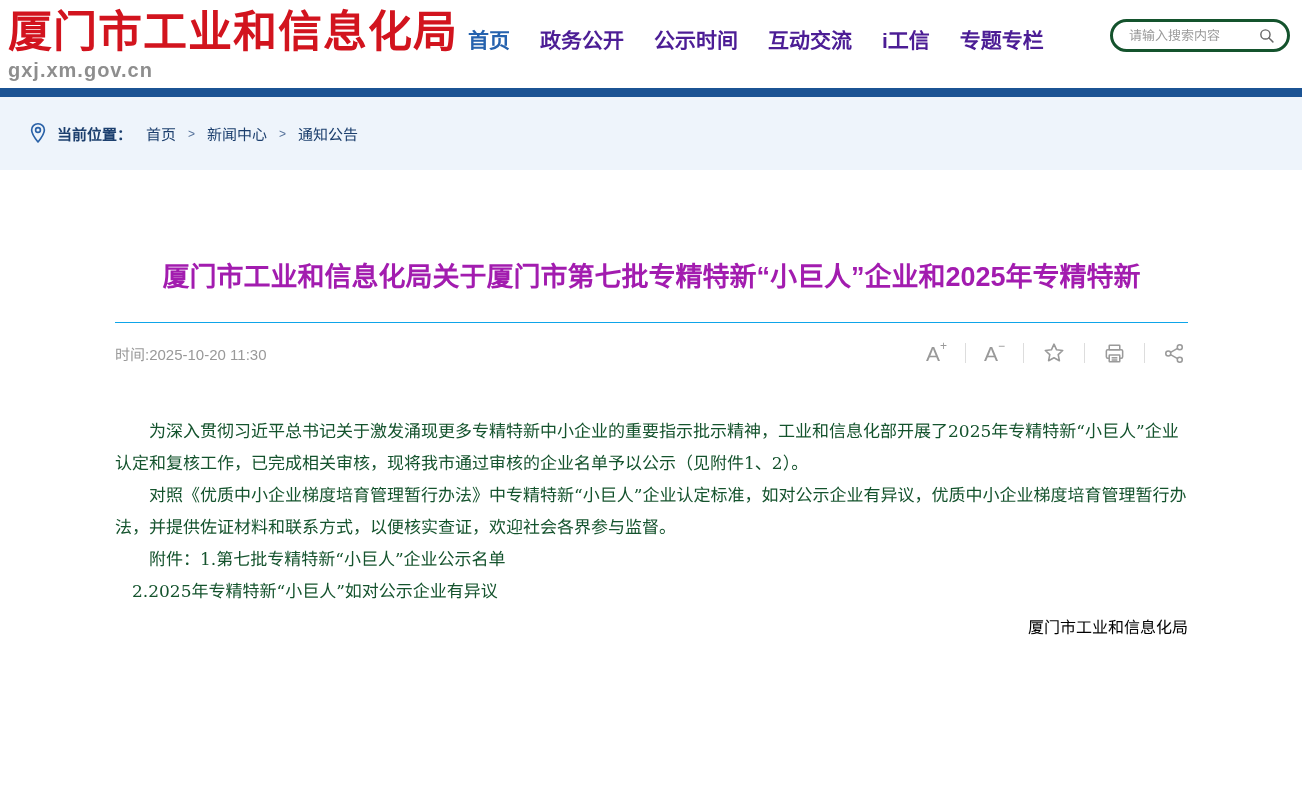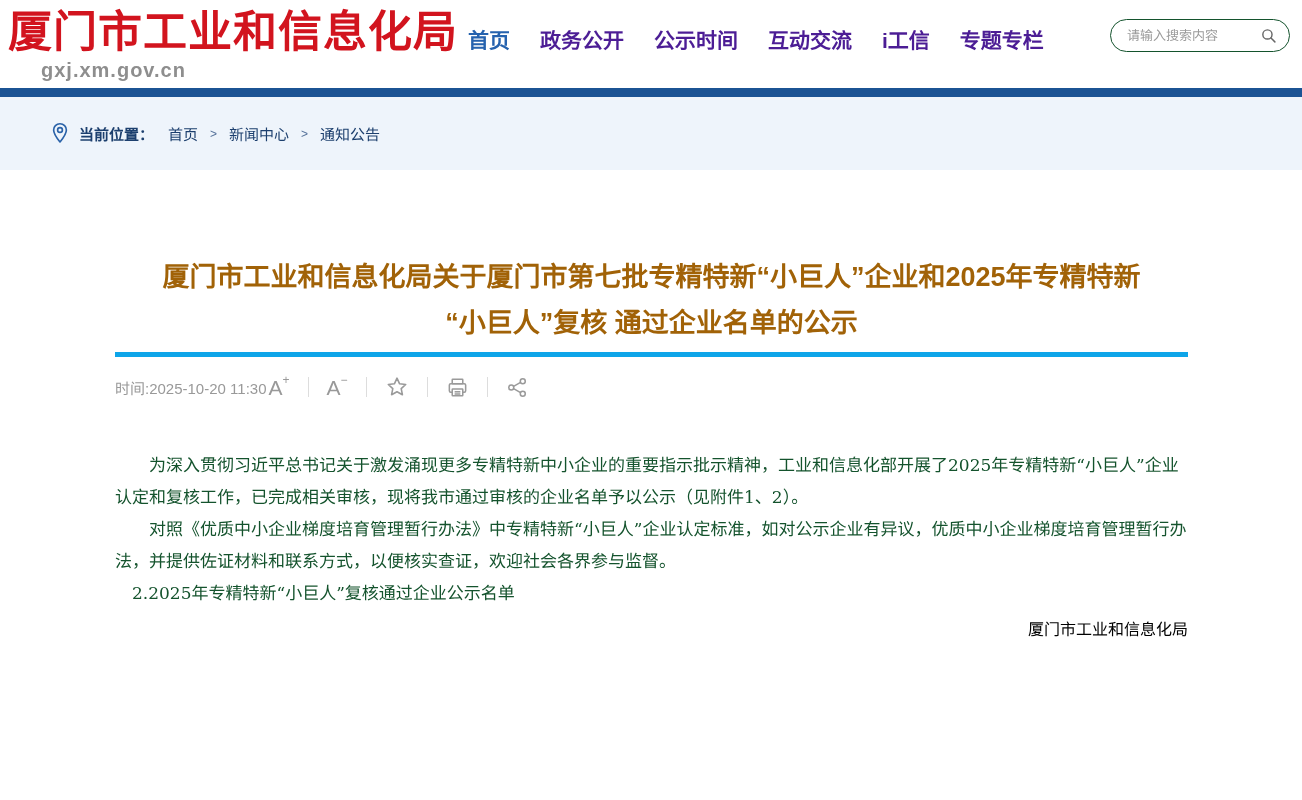--- a/index.html
+++ b/index.html
@@ -30,21 +30,20 @@
     color: #d2141e;
     letter-spacing: 1px;
     white-space: nowrap;
   }
   .logo-domain {
     font-weight: bold;
     font-size: 20px;
     color: #8e8e8e;
     letter-spacing: 1px;
     margin-top: 2px;
-    margin-left: 33px;
   }
   .main-nav {
     display: flex;
     align-items: center;
     gap: 30px;
     margin-left: 10px;
     margin-top: -10px;
   }
   .nav-item {
     font-size: 21px;
@@ -55,21 +54,21 @@
     text-decoration: none;
   }
   .nav-item.active { color: #2562ae; }
 
   .search-box {
     position: absolute;
     right: 12px;
     top: 19px;
     width: 180px;
     height: 33px;
-    border: 1px solid #14532d;
+    border: 3px solid #14532d;
     border-radius: 17px;
     display: flex;
     align-items: center;
     padding: 0 12px 0 16px;
     background: #fff;
   }
   .search-input {
     border: none;
     outline: none;
     flex: 1;
@@ -86,21 +85,21 @@
 
   
   .blue-bar { height: 9px; background: #1b5394; }
 
   
   .crumb-band {
     height: 73px;
     background: #eef4fb;
     display: flex;
     align-items: center;
-    padding-left: 51px;
+    padding-left: 29px;
   }
   .crumb-band .pin { display: flex; align-items: center; margin-right: 10px; }
   .crumb-label {
     font-size: 15px;
     font-weight: bold;
     color: #1c3f6e;
     margin-right: 14px;
   }
   .crumb-link {
     font-size: 15px;
@@ -118,28 +117,29 @@
   .content {
     padding: 0 114px 40px 115px;
     background: #fff;
   }
   .article-title {
     margin-top: 84px;
     text-align: center;
     font-size: 27px;
     line-height: 46px;
     font-weight: bold;
-    color: #a16207;
+    color: #a21caf;
   }
   .meta-row {
-    margin-top: 6px;
-    border-top: 5px solid #0ea5e9;
+    margin-top: 22px;
+    border-top: 1px solid #0ea5e9;
     padding: 18px 0 20px;
     display: flex;
     align-items: center;
+    justify-content: space-between;
   }
   .meta-time { font-size: 15px; color: #999; }
   .toolbar { display: flex; align-items: center; }
   .tool-btn {
     background: none; border: none; cursor: pointer;
     color: #999;
     display: flex; align-items: center;
     padding: 0 2px;
   }
   .tool-a { font-size: 21px; line-height: 1; color: #999; font-family: "Liberation Sans", sans-serif; }
@@ -211,21 +211,20 @@
   <span class="crumb-sep">&gt;</span>
   <a class="crumb-link">新闻中心</a>
   <span class="crumb-sep">&gt;</span>
   <a class="crumb-link">通知公告</a>
 </div>
 
 <main class="content">
 
   <h1 class="article-title">
     <span>厦门市工业和信息化局关于厦门市第七批专精特新“小巨人”企业和2025年专精特新</span><br>
-    <span>“小巨人”复核 通过企业名单的公示</span>
   </h1>
 
   <div class="meta-row">
     <span class="meta-time">时间:2025-10-20 11:30</span>
 
     <div class="toolbar">
       <button class="tool-btn">
         <span class="tool-a">A</span>
           <span class="tool-sup">+</span>
       </button>
@@ -265,20 +264,21 @@
             <line x1="7.9" y1="13.2" x2="15.2" y2="17.3"></line>
           </svg>
         </span>
       </button>
     </div>
   </div>
 
   <div class="article-body">
     <p class="indent2">为深入贯彻习近平总书记关于激发涌现更多专精特新中小企业的重要指示批示精神，工业和信息化部开展了2025年专精特新“小巨人”企业认定和复核工作，已完成相关审核，现将我市通过审核的企业名单予以公示（见附件1、2）。</p>
     <p class="indent2">对照《优质中小企业梯度培育管理暂行办法》中专精特新“小巨人”企业认定标准，如对公示企业有异议，优质中小企业梯度培育管理暂行办法，并提供佐证材料和联系方式，以便核实查证，欢迎社会各界参与监督。</p>
-    <p class="indent1">2.2025年专精特新“小巨人”复核通过企业公示名单</p>
+    <p class="indent2">附件：1.第七批专精特新“小巨人”企业公示名单</p>
+    <p class="indent1">2.2025年专精特新“小巨人”如对公示企业有异议</p>
   </div>
 
   <div class="signature">
     <div class="sig-org">厦门市工业和信息化局</div>
   </div>
 
 </main>
 
 </body></html>

